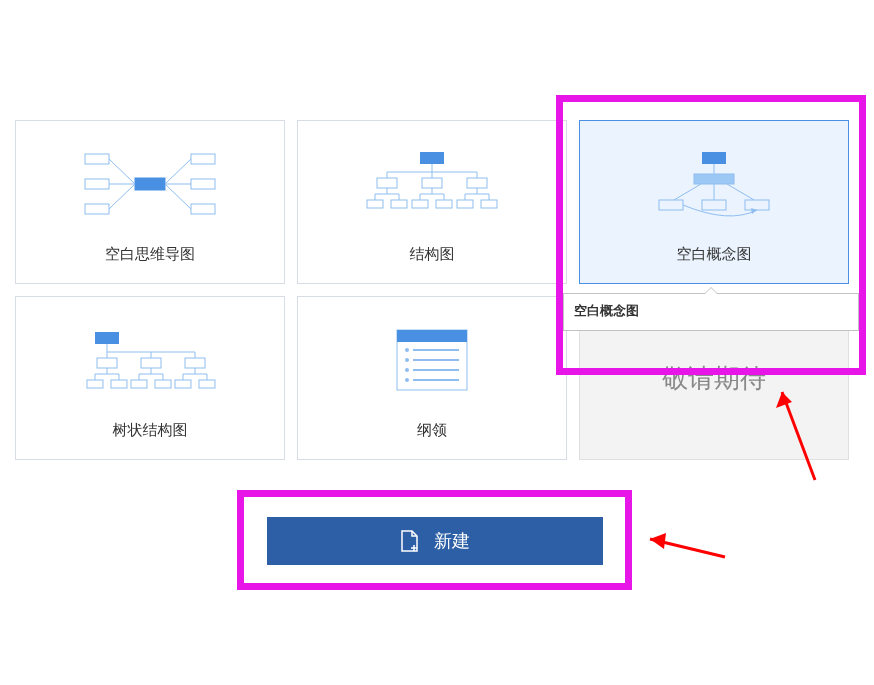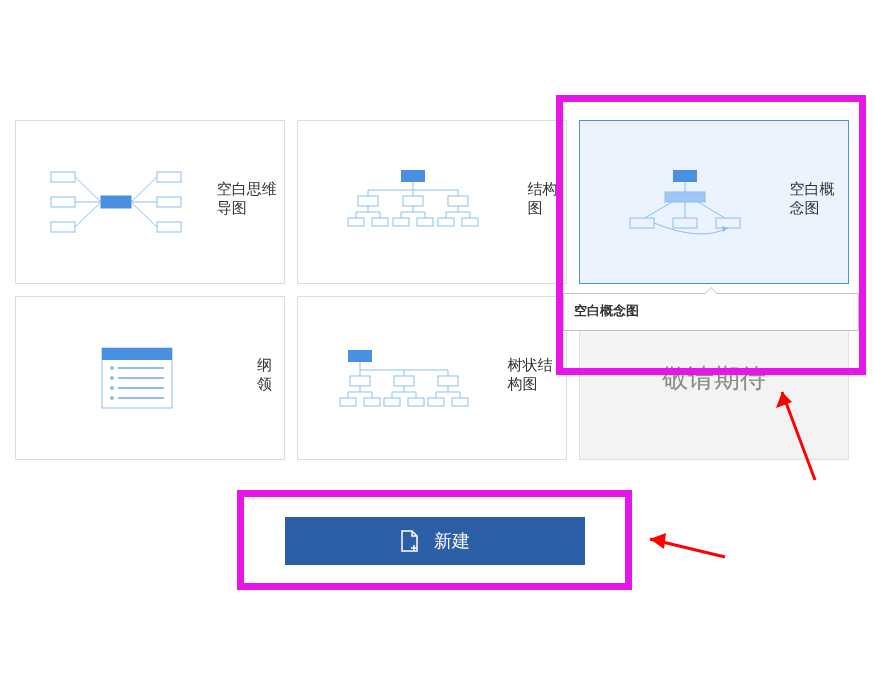--- a/index.html
+++ b/index.html
@@ -16,21 +16,21 @@
       left: 15px;
       display: grid;
       grid-template-columns: repeat(3, 270px);
       grid-template-rows: repeat(2, 164px);
       gap: 12px;
     }
     .card {
       border: 1px solid #d6dde5;
       background: #fff;
       display: flex;
-      flex-direction: row;
+      flex-direction: column;
       align-items: center;
       justify-content: center;
       cursor: pointer;
       position: relative;
     }
     .card.selected {
       background: #eaf3fe;
       border-color: #4a90e2;
     }
     .card .thumb {
@@ -92,21 +92,21 @@
       position: absolute;
       top: 498px;
       left: 245px;
       width: 380px;
       height: 86px;
       display: flex;
       align-items: center;
       justify-content: center;
     }
     .new-btn {
-      width: 300px;
+      width: 336px;
       height: 48px;
       background: #2c5fa5;
       color: #fff;
       display: flex;
       align-items: center;
       justify-content: center;
       font-size: 18px;
       cursor: pointer;
       gap: 14px;
     }
@@ -201,38 +201,20 @@
         <rect x="106" y="56" width="24" height="10" fill="none" stroke="#8fbdf0"></rect>
         <path d="M 44 61 Q 90 80 118 66" fill="none" stroke="#8fbdf0"></path>
         <polygon points="118,66 112,64 113,70" fill="#8fbdf0"></polygon>
       </svg>
     </div>
     <div class="label">空白概念图</div>
   </div>
 
   <div class="card">
     <div class="thumb">
-      <svg width="90" height="80" viewBox="0 0 90 80">
-        <rect x="10" y="10" width="70" height="60" fill="none" stroke="#8fbdf0"></rect>
-        <rect x="10" y="10" width="70" height="12" fill="#4a90e2"></rect>
-        <circle cx="20" cy="30" r="2" fill="#8fbdf0"></circle>
-        <line x1="26" y1="30" x2="72" y2="30" stroke="#8fbdf0" stroke-width="2"></line>
-        <circle cx="20" cy="40" r="2" fill="#8fbdf0"></circle>
-        <line x1="26" y1="40" x2="72" y2="40" stroke="#8fbdf0" stroke-width="2"></line>
-        <circle cx="20" cy="50" r="2" fill="#8fbdf0"></circle>
-        <line x1="26" y1="50" x2="72" y2="50" stroke="#8fbdf0" stroke-width="2"></line>
-        <circle cx="20" cy="60" r="2" fill="#8fbdf0"></circle>
-        <line x1="26" y1="60" x2="72" y2="60" stroke="#8fbdf0" stroke-width="2"></line>
-      </svg>
-    </div>
-    <div class="label">纲领</div>
-  </div>
-
-  <div class="card">
-    <div class="thumb">
       <svg width="150" height="80" viewBox="0 0 150 80">
         <rect x="20" y="12" width="24" height="12" fill="#4a90e2"></rect>
         <line x1="32" y1="24" x2="32" y2="32" stroke="#8fbdf0"></line>
         <line x1="32" y1="32" x2="120" y2="32" stroke="#8fbdf0"></line>
         <line x1="32" y1="32" x2="32" y2="38" stroke="#8fbdf0"></line>
         <line x1="76" y1="32" x2="76" y2="38" stroke="#8fbdf0"></line>
         <line x1="120" y1="32" x2="120" y2="38" stroke="#8fbdf0"></line>
         <rect x="22" y="38" width="20" height="10" fill="none" stroke="#8fbdf0"></rect>
         <rect x="66" y="38" width="20" height="10" fill="none" stroke="#8fbdf0"></rect>
         <rect x="110" y="38" width="20" height="10" fill="none" stroke="#8fbdf0"></rect>
@@ -252,20 +234,38 @@
         <line x1="108" y1="54" x2="132" y2="54" stroke="#8fbdf0"></line>
         <line x1="108" y1="54" x2="108" y2="60" stroke="#8fbdf0"></line>
         <line x1="132" y1="54" x2="132" y2="60" stroke="#8fbdf0"></line>
         <rect x="100" y="60" width="16" height="8" fill="none" stroke="#8fbdf0"></rect>
         <rect x="124" y="60" width="16" height="8" fill="none" stroke="#8fbdf0"></rect>
       </svg>
     </div>
     <div class="label">树状结构图</div>
   </div>
 
+  <div class="card">
+    <div class="thumb">
+      <svg width="90" height="80" viewBox="0 0 90 80">
+        <rect x="10" y="10" width="70" height="60" fill="none" stroke="#8fbdf0"></rect>
+        <rect x="10" y="10" width="70" height="12" fill="#4a90e2"></rect>
+        <circle cx="20" cy="30" r="2" fill="#8fbdf0"></circle>
+        <line x1="26" y1="30" x2="72" y2="30" stroke="#8fbdf0" stroke-width="2"></line>
+        <circle cx="20" cy="40" r="2" fill="#8fbdf0"></circle>
+        <line x1="26" y1="40" x2="72" y2="40" stroke="#8fbdf0" stroke-width="2"></line>
+        <circle cx="20" cy="50" r="2" fill="#8fbdf0"></circle>
+        <line x1="26" y1="50" x2="72" y2="50" stroke="#8fbdf0" stroke-width="2"></line>
+        <circle cx="20" cy="60" r="2" fill="#8fbdf0"></circle>
+        <line x1="26" y1="60" x2="72" y2="60" stroke="#8fbdf0" stroke-width="2"></line>
+      </svg>
+    </div>
+    <div class="label">纲领</div>
+  </div>
+
   <div class="card coming">
     <div class="coming-label">敬请期待</div>
   </div>
 </div>
 
 <div class="tooltip">
   <div class="tooltip-title">空白概念图</div>
 </div>
 
 <div class="new-btn-wrap">

